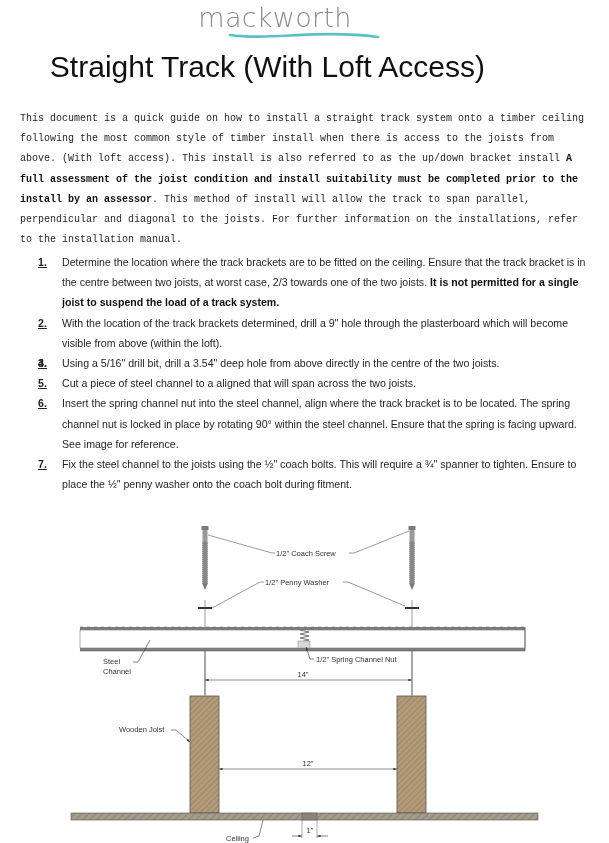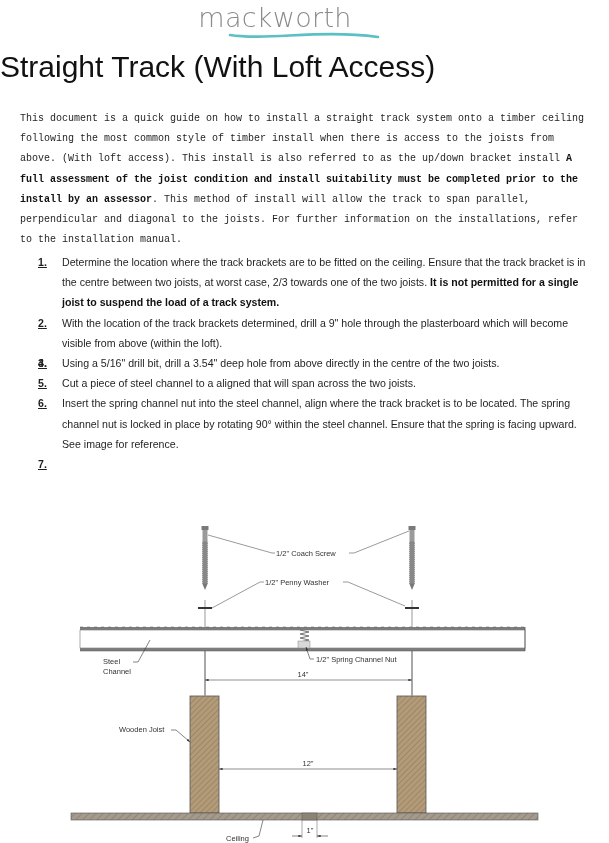--- a/index.html
+++ b/index.html
@@ -1,20 +1,20 @@
 <!DOCTYPE html>
 <html><head>
 <meta charset="utf-8">
 <style>
   html,body{margin:0;padding:0;background:#fff;}
   body{width:609px;height:843px;position:relative;overflow:hidden;font-family:"DejaVu Sans",sans-serif;color:#1a1a1a;}
   .logo{position:absolute;left:0;top:0;width:550px;height:40px;text-align:center;}
   .logo-text{display:block;font-family:"DejaVu Sans",sans-serif;font-weight:300;font-size:27px;color:#8a8a8a;letter-spacing:0.3px;line-height:32px;padding-top:2px;}
   .logo-swoosh{position:absolute;left:228px;top:31px;}
-  .title{position:absolute;left:0;top:48px;width:485px;text-align:left;font-family:"Liberation Sans",sans-serif;font-size:30px;line-height:38px;color:#111;font-weight:400;}
+  .title{position:absolute;left:0;top:48px;width:485px;text-align:right;font-family:"Liberation Sans",sans-serif;font-size:30px;line-height:38px;color:#111;font-weight:400;}
   .intro{position:absolute;left:20px;top:109px;width:572px;font-size:10px;line-height:20.2px;color:#1f1f1f;font-family:Liberation Mono, monospace;}
   .intro b{font-weight:700;color:#111;}
   .steps{position:absolute;left:38px;top:252px;width:560px;margin:0;padding:0;list-style:none;font-family:"Liberation Sans",sans-serif;font-size:10.6px;line-height:20.2px;color:#1f1f1f;}
   .steps li{position:relative;padding-left:24px;}
   .step-num{position:absolute;left:0;top:0;text-decoration:underline;font-weight:700;}
   .steps b{font-weight:700;color:#111;}
   svg.diagram{position:absolute;left:0;top:520px;}
   .lbl{font-family:"Liberation Sans",sans-serif;font-size:7.5px;fill:#333;}
 </style>
 </head>
@@ -33,21 +33,21 @@
 
 <p class="intro" style="margin:0;"><span>This document is a quick guide on how to install a straight track system onto a timber ceiling following the most common style of timber install when there is access to the joists from above. (With loft access). This install is also referred to as the up/down bracket install </span><b>A full assessment of the joist condition and install suitability must be completed prior to the install by an assessor</b><span>. This method of install will allow the track to span parallel, perpendicular and diagonal to the joists. For further information on the installations, refer to the installation manual.</span></p>
 
 <ol class="steps">
   <li><span class="step-num">1.</span><span>Determine the location where the track brackets are to be fitted on the ceiling. Ensure that the track bracket is in the centre between two joists, at worst case, 2/3 towards one of the two joists.  </span><b>It is not permitted for a single joist to suspend the load of a track system.</b></li>
   <li><span class="step-num">2.</span><span>With the location of the track brackets determined, drill a 9" hole through the plasterboard which will become visible from above (within the loft).</span></li>
   <li><span class="step-num">3.</span></li>
   <li><span class="step-num">4.</span><span>Using a 5/16" drill bit, drill a 3.54" deep hole from above directly in the centre of the two joists.</span></li>
   <li><span class="step-num">5.</span><span>Cut a piece of steel channel to a aligned that will span across the two joists.</span></li>
   <li><span class="step-num">6.</span><span>Insert the spring channel nut into the steel channel, align where the track bracket is to be located. The spring channel nut is locked in place by rotating 90° within the steel channel. Ensure that the spring is facing upward. See image for reference.</span></li>
-  <li><span class="step-num">7.</span></li>
+  <li><span class="step-num">7.</span><span>Fix the steel channel to the joists using the ½" coach bolts. This will require a ¾" spanner to tighten. Ensure to place the ½" penny washer onto the coach bolt during fitment.</span></li>
 </ol>
 
 <svg class="diagram" width="609" height="323" viewBox="0 0 609 323">
   <defs>
     <pattern id="hatchWood" width="4" height="4" patternUnits="userSpaceOnUse" patternTransform="rotate(45)">
       <rect width="4" height="4" fill="#b39b78"></rect>
       <line x1="0" y1="0" x2="0" y2="4" stroke="#7d6a52" stroke-width="0.8"></line>
     </pattern>
     <pattern id="hatchCeil" width="5" height="5" patternUnits="userSpaceOnUse" patternTransform="rotate(45)">
       <rect width="5" height="5" fill="#a59b8c"></rect>

